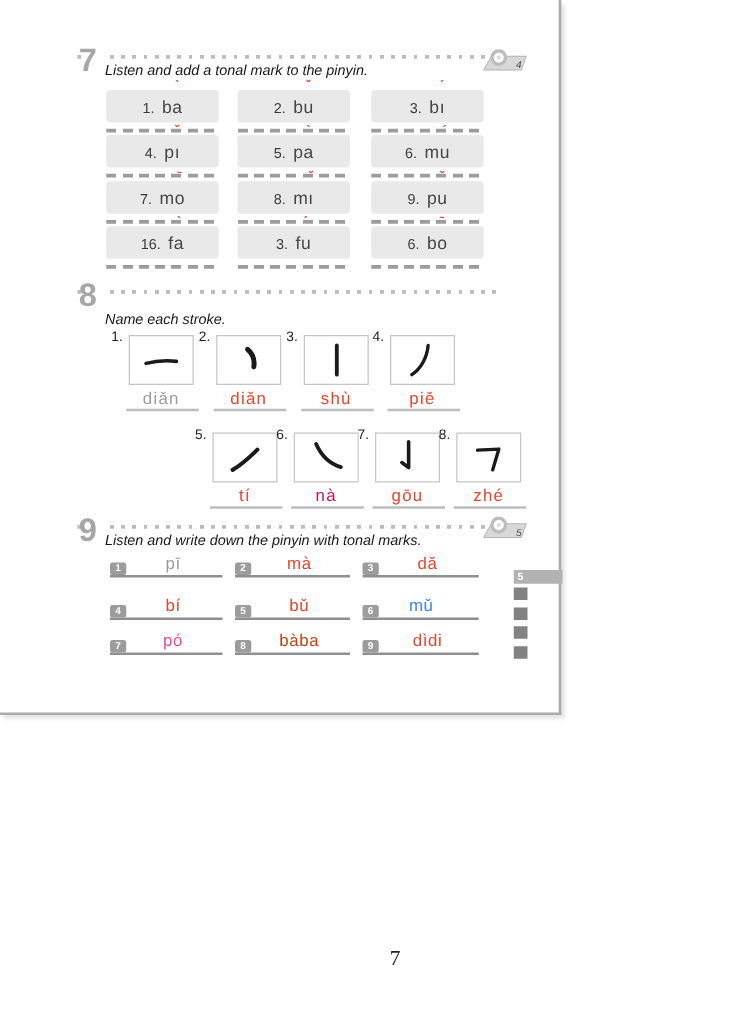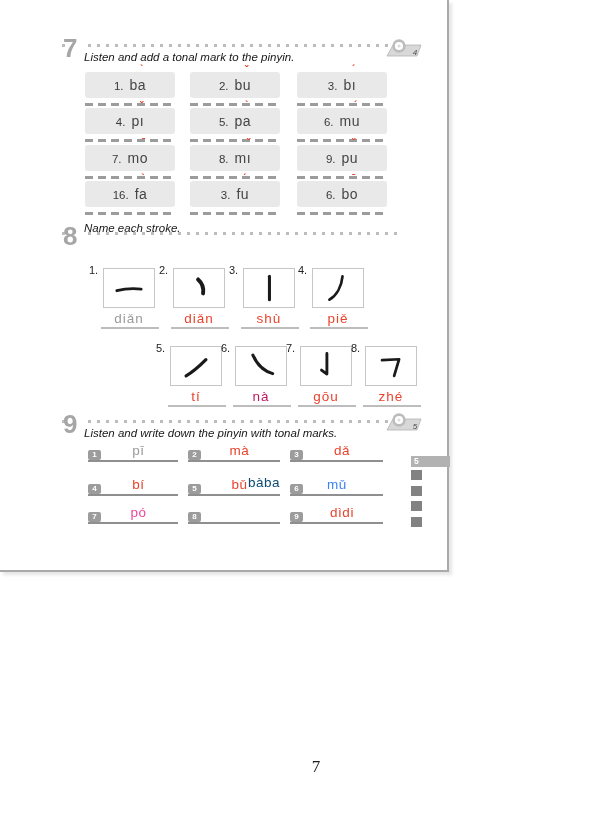--- a/index.html
+++ b/index.html
@@ -75,21 +75,21 @@
         <div class="dashline" style="position: absolute; left: 190px; top: 212px; width: 90px; height: 3px;"></div>
         <div class="pybox" style="position: absolute; left: 297px; top: 181px; width: 90px; height: 26px;"><span class="n">6.</span><span class="py">b<span class="tv">o<span class="mk" style="color: rgb(232, 67, 44);">ˉ</span></span></span></div>
         <div class="dashline" style="position: absolute; left: 297px; top: 212px; width: 90px; height: 3px;"></div>
       </div>
   </div>
 
   <div>
     <div class="abs dotsq" style="left:62px;top:232px"></div>
     <div class="abs exnum" style="left:63px;top:223px">8</div>
     <div class="abs dotline" style="left:88px;top:232px;width:310px"></div>
-    <div class="abs extitle" style="left:84px;top:222px">Name each stroke.</div>
+    <div class="abs extitle" style="left:84px;top:250px">Name each stroke.</div>
     <div id="ex8-grid">
         <div class="sn" style="position: absolute; left: 89px; top: 264px; width: 14px; height: 12px;">1.</div>
         <div class="strokebox" style="position: absolute; left: 103px; top: 268px; width: 52px; height: 40px;">
           <svg viewBox="0 0 40 40" width="44" height="36">
             <path d="M6.5 23 C15 20.8 25 20.3 33.5 21.2" fill="none" stroke="#1a1a1a" stroke-width="3.2" stroke-linecap="round" stroke-linejoin="round"></path>
           </svg>
         </div>
         <div class="slabel" style="position: absolute; left: 100px; top: 311px; width: 58px; height: 16px; color: rgb(154, 154, 154);">diǎn</div>
         <div class="sline" style="position: absolute; left: 101px; top: 327px; width: 58px; height: 2px;"></div>
         <div class="sn" style="position: absolute; left: 159px; top: 264px; width: 14px; height: 12px;">2.</div>
@@ -179,21 +179,21 @@
         <div class="badge" style="position: absolute; left: 188px; top: 484px; width: 13px; height: 10px;">5</div>
         <div class="answer" style="position: absolute; left: 199px; top: 477px; width: 81px; height: 16px; color: rgb(232, 67, 44);">bǔ</div>
         <div class="aline" style="position: absolute; left: 290px; top: 494px; width: 93px; height: 2px;"></div>
         <div class="badge" style="position: absolute; left: 290px; top: 484px; width: 13px; height: 10px;">6</div>
         <div class="answer" style="position: absolute; left: 296px; top: 477px; width: 82px; height: 16px; color: #3b82f6;">mǔ</div>
         <div class="aline" style="position: absolute; left: 88px; top: 522px; width: 90px; height: 2px;"></div>
         <div class="badge" style="position: absolute; left: 88px; top: 512px; width: 13px; height: 10px;">7</div>
         <div class="answer" style="position: absolute; left: 99px; top: 505px; width: 79px; height: 16px; color: #ec4899;">pó</div>
         <div class="aline" style="position: absolute; left: 188px; top: 522px; width: 92px; height: 2px;"></div>
         <div class="badge" style="position: absolute; left: 188px; top: 512px; width: 13px; height: 10px;">8</div>
-        <div class="answer" style="position: absolute; left: 199px; top: 475px; width: 81px; height: 16px; color: #0c4a6e; text-align: right;">bàba</div>
+        <div class="answer" style="position: absolute; left: 199px; top: 505px; width: 81px; height: 16px; color: #c2410c;">bàba</div>
         <div class="aline" style="position: absolute; left: 290px; top: 522px; width: 93px; height: 2px;"></div>
         <div class="badge" style="position: absolute; left: 290px; top: 512px; width: 13px; height: 10px;">9</div>
         <div class="answer" style="position: absolute; left: 301px; top: 505px; width: 82px; height: 16px; color: rgb(232, 67, 44);">dìdi</div>
       </div>
   </div>
 
 </div>
 
 <div class="abs tabbar" style="left:411px;top:456px;width:39px">
   <span>5</span>

